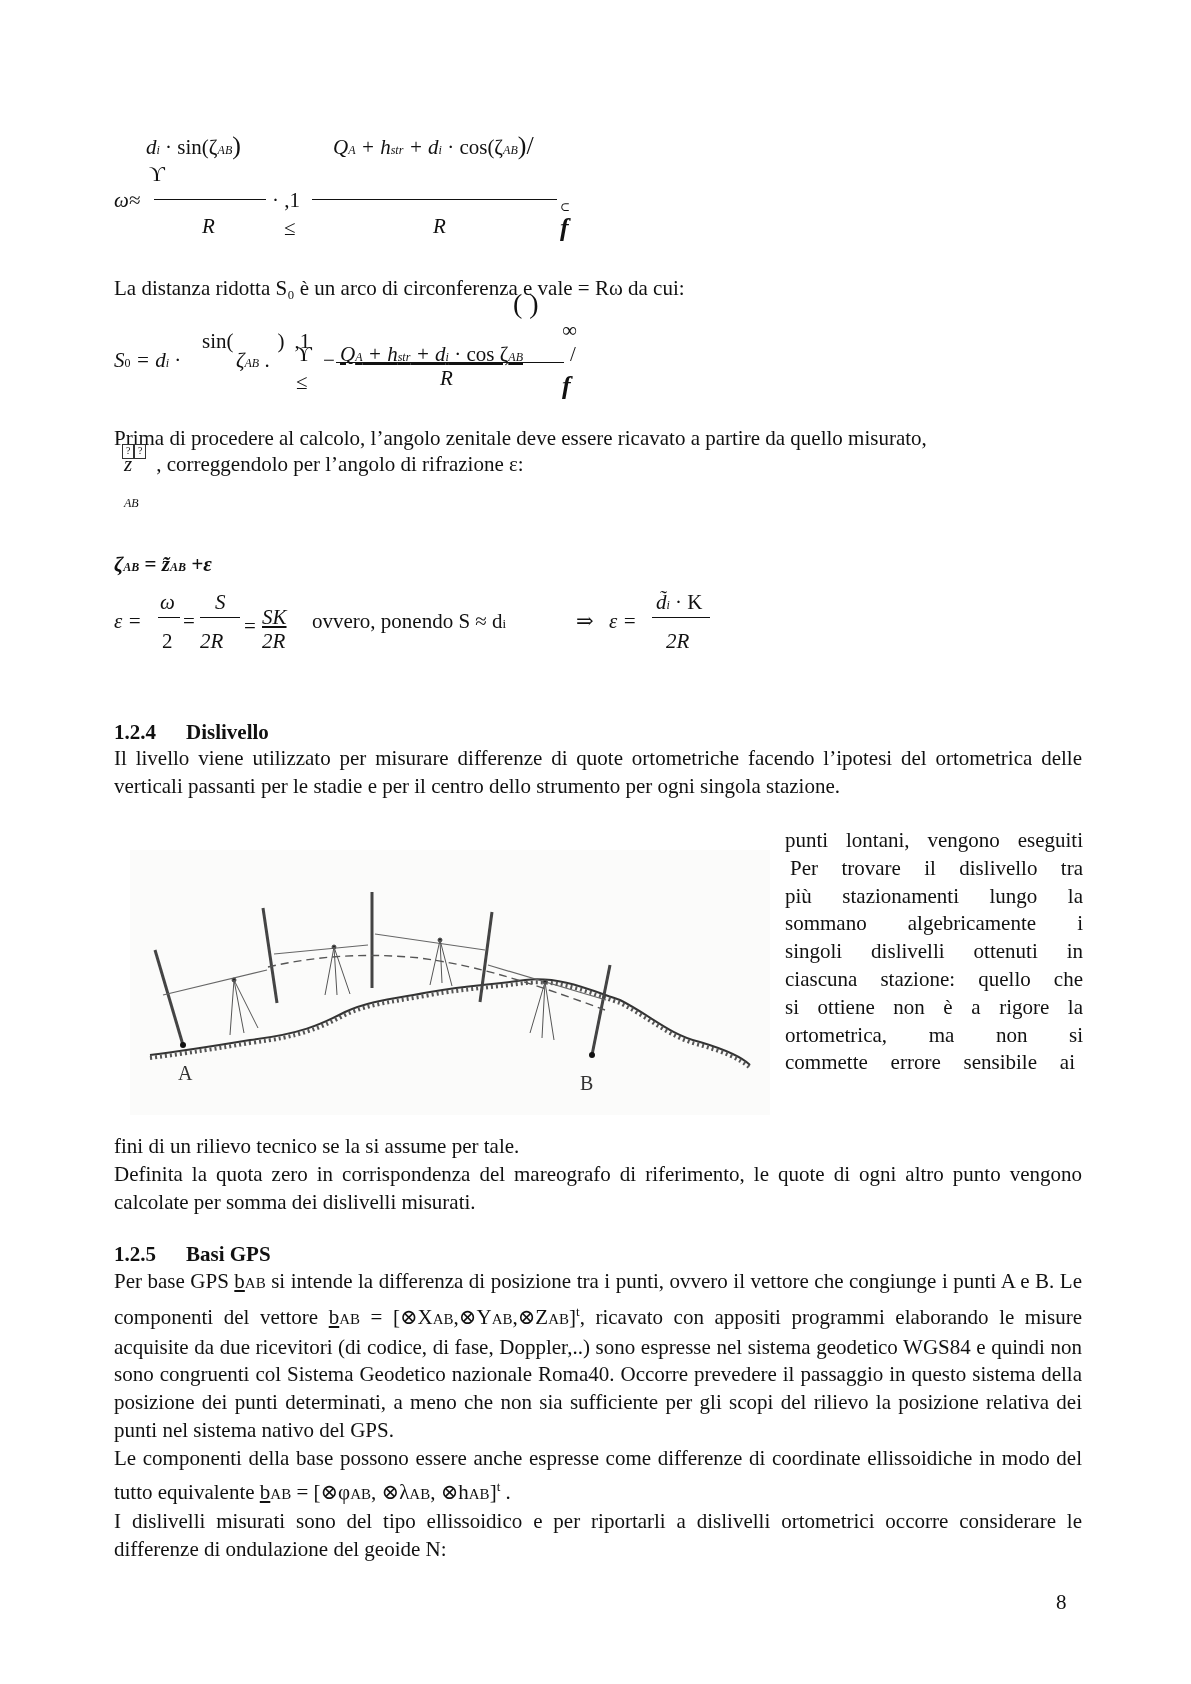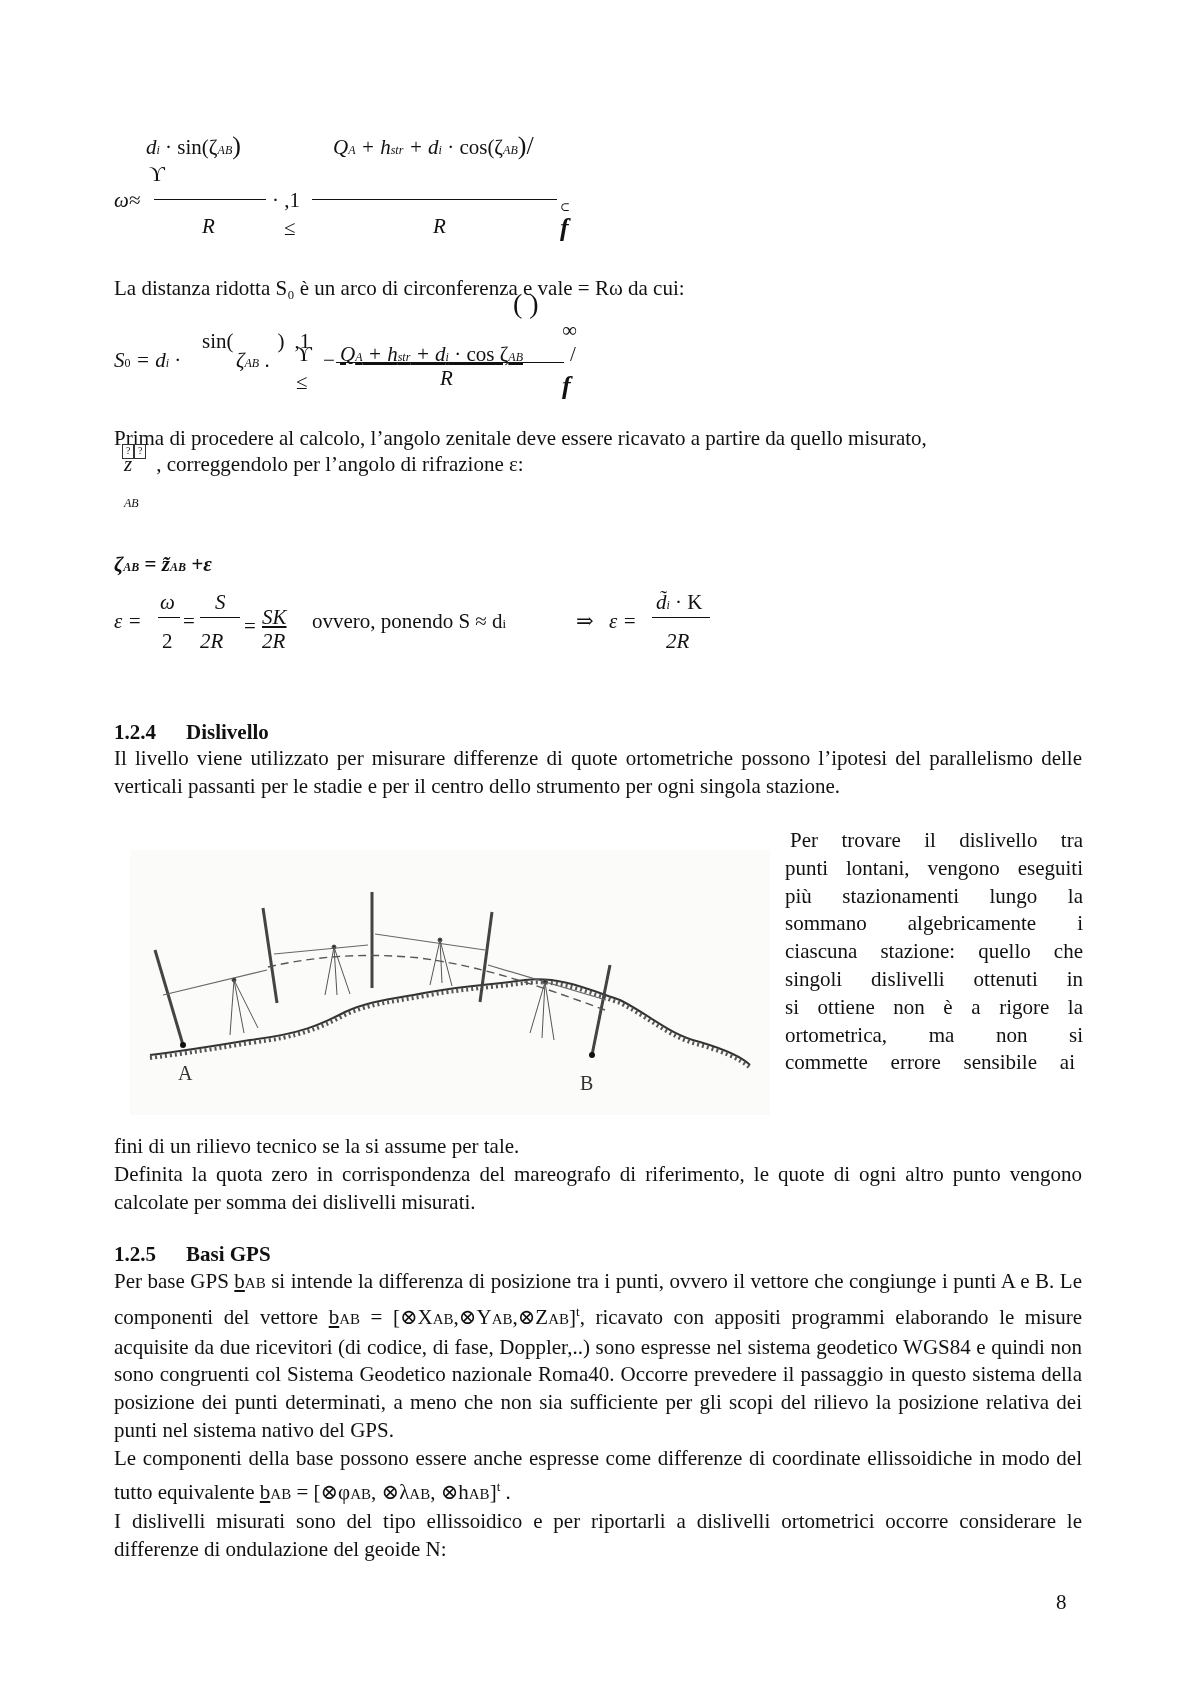--- a/index.html
+++ b/index.html
@@ -85,21 +85,21 @@
   <span class="abs t i" style="left:609px;top:607px;">ε =</span>
   <span class="abs t i" style="left:656px;top:588px;"><span>d̃</span><span class="sub">i</span><span style="font-style:normal"> · K</span></span>
   <div class="hr" style="left:652px;top:617px;width:58px;"></div>
   <span class="abs t i" style="left:666px;top:627px;">2R</span>
 </div>
 
 <div class="head" style="top:718px;">
   <span class="num">1.2.4</span><span>Dislivello</span>
 </div>
 <div class="para" style="top:745px;">
-  <p>Il livello viene utilizzato per misurare differenze di quote ortometriche possono l’ipotesi del parallelismo delle verticali passanti per le stadie e per il centro dello strumento per ogni singola stazione.</p>
+  <p>Il livello viene utilizzato per misurare differenze di quote ortometriche facendo l’ipotesi del ortometrica delle verticali passanti per le stadie e per il centro dello strumento per ogni singola stazione.</p>
 </div>
 
 <div class="figure">
   <svg width="640" height="265" viewBox="0 0 640 265">
 
     <path d="M20,205 C60,200 90,195 120,190 C170,184 190,175 215,162 C240,150 270,148 300,142 C340,135 360,135 395,130 C430,126 460,140 490,150 C520,165 540,185 570,192 C590,198 610,205 620,215" fill="none" stroke="#333" stroke-width="2"></path>
     <path d="M20,208 C60,203 90,198 120,193 C170,187 190,178 215,165 C240,153 270,151 300,145 C340,138 360,138 395,133 C430,129 460,143 490,153 C520,168 540,188 570,195 C590,201 610,208 620,218" fill="none" stroke="#555" stroke-width="4" stroke-dasharray="2,3"></path>
 
     <line x1="25" y1="100" x2="53" y2="195" stroke="#444" stroke-width="3"></line>
     <line x1="133" y1="58" x2="147" y2="153" stroke="#444" stroke-width="3"></line>
@@ -139,26 +139,26 @@
         <line x1="415" y1="132" x2="424" y2="190"></line>
     </g>
     <circle cx="53" cy="195" r="3" fill="#111"></circle>
     <circle cx="462" cy="205" r="3" fill="#111"></circle>
     <text x="48" y="230" font-size="20" font-family="Liberation Serif, serif" fill="#333">A</text>
     <text x="450" y="240" font-size="20" font-family="Liberation Serif, serif" fill="#333">B</text>
   </svg>
 </div>
 
 <div class="side" style="top:827px;">
+  <p>punti lontani, vengono eseguiti</p>
   <p style="padding-left:5px">Per trovare il dislivello tra</p>
-  <p>punti lontani, vengono eseguiti</p>
   <p>più stazionamenti lungo la</p>
   <p>sommano algebricamente i</p>
+  <p>singoli dislivelli ottenuti in</p>
   <p>ciascuna stazione: quello che</p>
-  <p>singoli dislivelli ottenuti in</p>
   <p>si ottiene non è a rigore la</p>
   <p>ortometrica, ma non si</p>
   <p style="padding-right:8px">commette errore sensibile ai</p>
 </div>
 
 <div class="para" style="top:1133px;">
   <p>fini di un rilievo tecnico se la si assume per tale.</p>
   <p>Definita la quota zero in corrispondenza del mareografo di riferimento, le quote di ogni altro punto vengono calcolate per somma dei dislivelli misurati.</p>
 </div>
 

